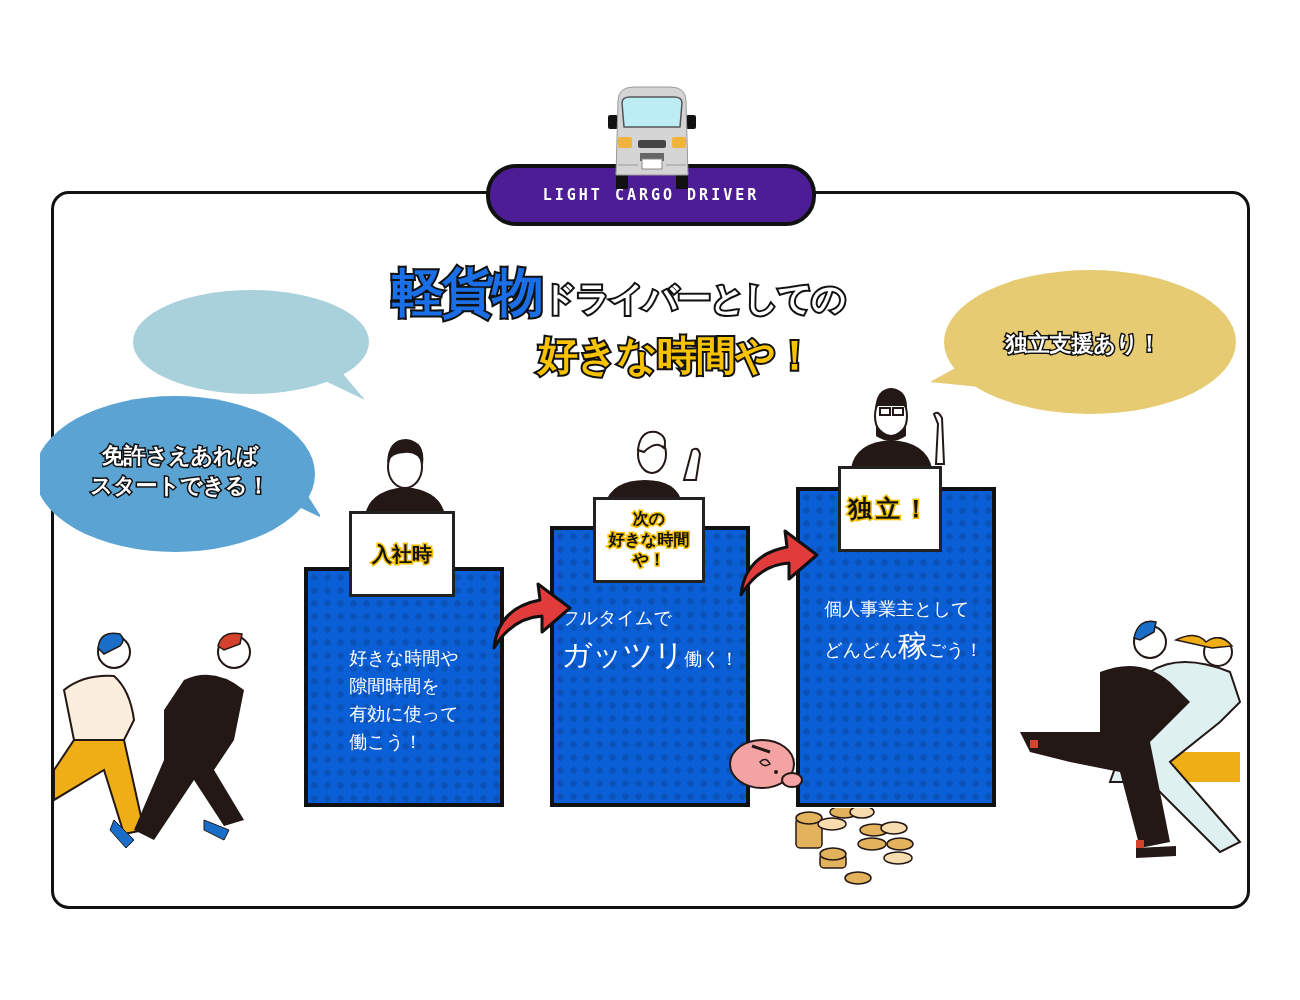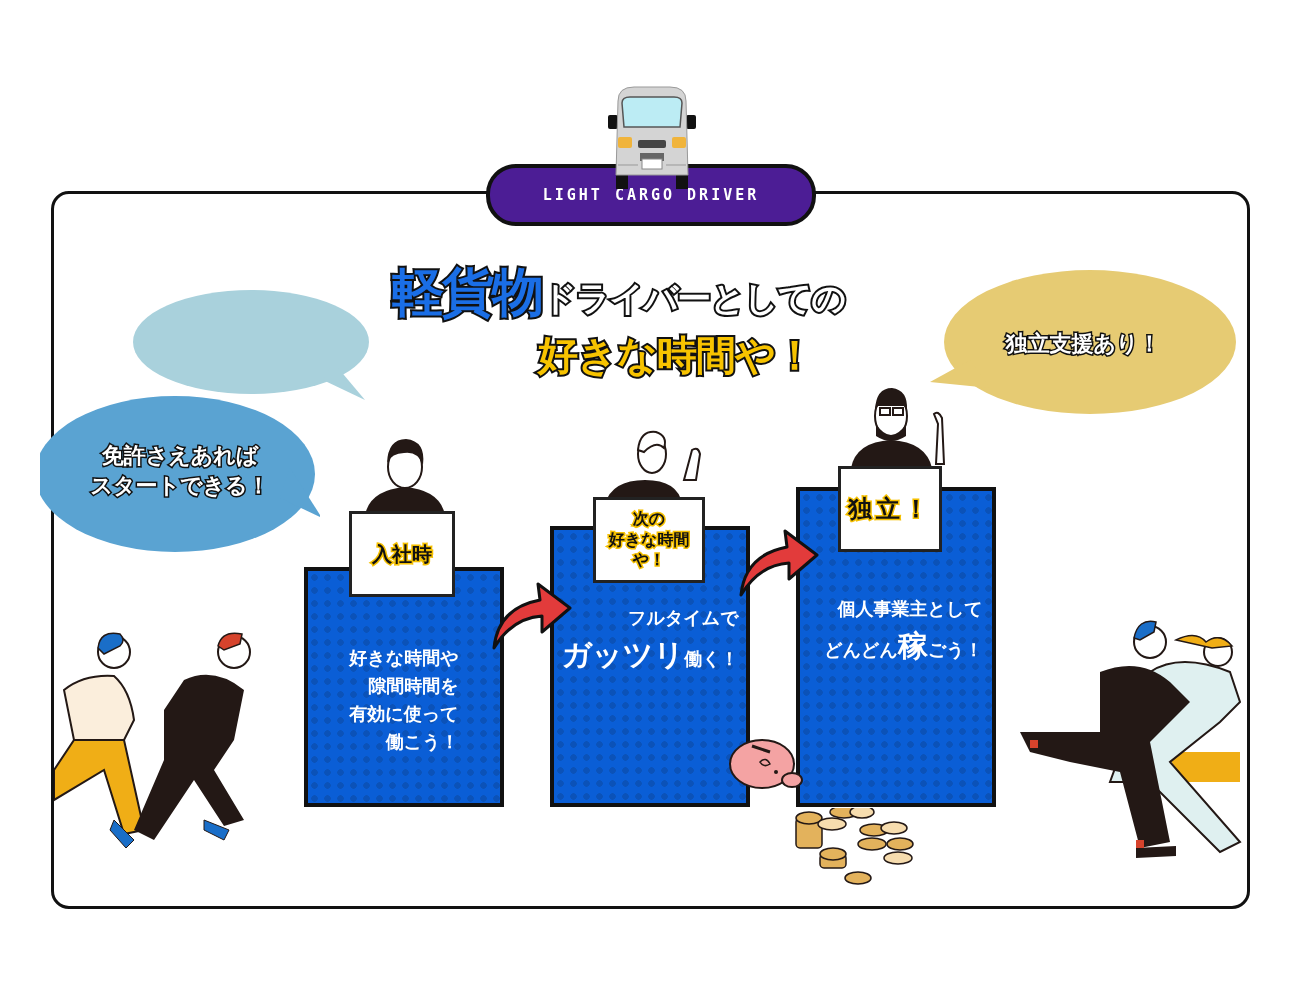--- a/index.html
+++ b/index.html
@@ -13,21 +13,21 @@
   .t-small{font-family:"DejaVu Sans",sans-serif;font-weight:900;font-size:34px;color:#fff;-webkit-text-stroke:4px #111;paint-order:stroke fill;letter-spacing:-1px;}
   .title2{left:538px;top:328px;z-index:5;white-space:nowrap;font-family:"DejaVu Sans",sans-serif;font-weight:900;font-size:40px;color:#f7c300;-webkit-text-stroke:4px #111;paint-order:stroke fill;letter-spacing:-1px;}
   .bubble{display:flex;align-items:center;justify-content:center;text-align:center;font-weight:900;color:#fff;-webkit-text-stroke:3px #111;paint-order:stroke fill;font-size:22px;line-height:1.35;}
   .b1{left:133px;top:290px;width:240px;height:112px;}
   .b2{left:40px;top:388px;width:280px;height:166px;}
   .b3{left:930px;top:270px;width:306px;height:148px;text-align:right;}
   .b-shape{position:absolute;inset:0;}
   .b-text{position:relative;z-index:2;}
   .step{border:4px solid #111;background-color:#0a5ed6;
         background-image:radial-gradient(circle,#0b52b8 3px,transparent 3.5px);
-        background-size:13px 13px;box-sizing:border-box;display:flex;align-items:center;justify-content:center;text-align:right;color:#fff;font-weight:700;}
+        background-size:13px 13px;box-sizing:border-box;display:flex;align-items:center;justify-content:center;text-align:left;color:#fff;font-weight:400;}
   .s1{left:304px;top:567px;width:200px;height:240px;}
   .s2{left:550px;top:526px;width:200px;height:281px;}
   .s3{left:796px;top:487px;width:200px;height:320px;}
   .step-text{font-size:18px;line-height:1.55;}
   .sign{background:#fff;border:3px solid #222;box-sizing:border-box;display:flex;align-items:center;justify-content:center;text-align:center;font-weight:900;color:#111;-webkit-text-stroke:3px #f5c000;paint-order:stroke fill;z-index:6;}
   .sg1{left:349px;top:511px;width:106px;height:86px;font-size:20px;text-align:right;}
   .sg2{left:593px;top:497px;width:112px;height:86px;font-size:16px;line-height:1.3;}
   .sg3{left:838px;top:466px;width:104px;height:86px;font-size:24px;letter-spacing:4px;}
   .person{z-index:5;}
   .big-word{font-size:30px;}

